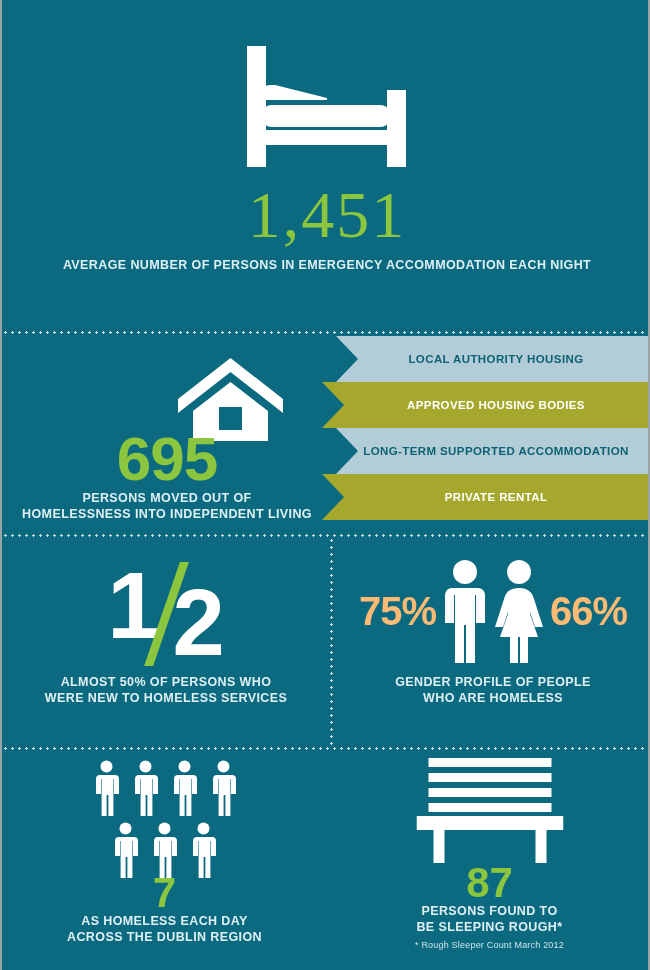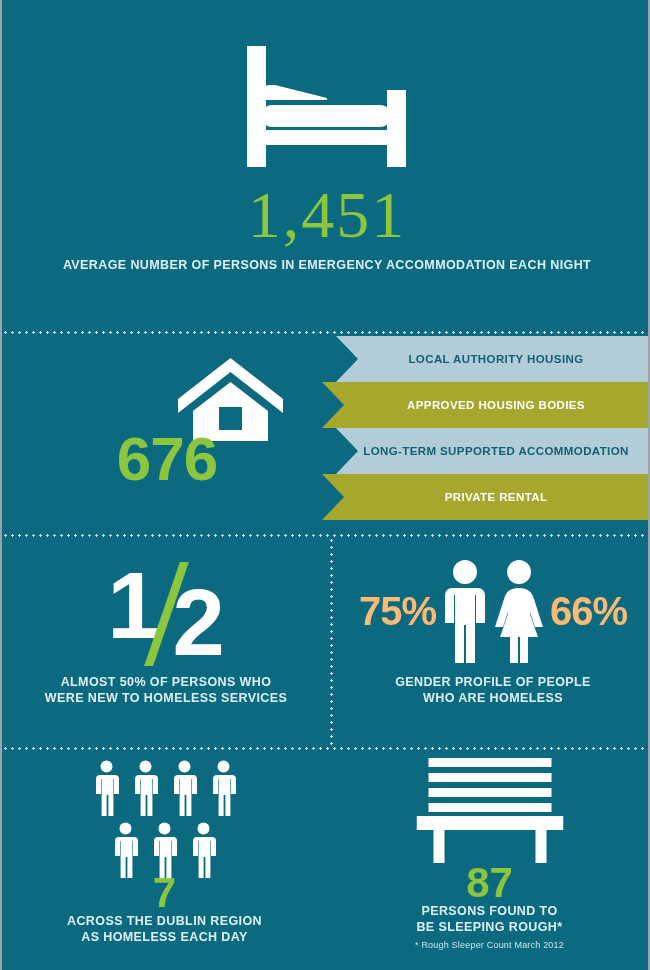--- a/index.html
+++ b/index.html
@@ -159,22 +159,26 @@
       <svg width="105" height="83" viewBox="0 0 105 83" aria-hidden="true">
 
         <path d="M52.5 0 L105 41 L105 55 L52.5 14 L0 55 L0 41 Z" fill="#ffffff"></path>
 
         <path d="M52.5 24 L90 53 L90 83 L15 83 L15 53 Z" fill="#ffffff"></path>
 
         <rect x="41" y="49" width="23" height="23" fill="#0b6a80"></rect>
       </svg>
     </div>
 
-    <div class="bignum num879">676</div>
-
+    <div class="bignum num879">695</div>
+
+    <div class="cap cap2">
+      <div>PERSONS MOVED OUT OF</div>
+      <div>HOMELESSNESS INTO INDEPENDENT LIVING</div>
+    </div>
 
     <div class="bands">
       <div class="band blue b0">
         <span class="lbl">LOCAL AUTHORITY HOUSING</span>
       </div>
       <div class="band olive b1">
         <span class="lbl">APPROVED HOUSING BODIES</span>
       </div>
       <div class="band blue b2">
         <span class="lbl">LONG-TERM SUPPORTED ACCOMMODATION</span>
@@ -260,22 +264,22 @@
         </svg>
         <svg width="29" height="56" viewBox="0 0 29 56" aria-hidden="true">
           <circle cx="14.5" cy="6.5" r="6" fill="#ffffff"></circle>
           <path d="M6 15 h17 a4 4 0 0 1 4 4 v15 h-5 v-15 h-.6 v37 h-5 v-21 h-1.8 v21 h-5 v-37 h-.6 v15 h-5 v-15 a4 4 0 0 1 4 -4 z" fill="#ffffff"></path>
         </svg>
       </div>
 
       <div class="bignum num7">7</div>
 
       <div class="cap cap5 wrap">
+        <div>AS HOMELESS EACH DAY</div>
         <div>ACROSS THE DUBLIN REGION</div>
-        <div>AS HOMELESS EACH DAY</div>
       </div>
     </div>
 
     <div class="bench">
       <div class="benchwrap">
         <svg width="147" height="105" viewBox="0 0 147 105" aria-hidden="true">
 
           <rect x="12" y="0" width="123" height="9" fill="#ffffff"></rect>
           <rect x="12" y="15" width="123" height="9" fill="#ffffff"></rect>
           <rect x="12" y="30" width="123" height="9" fill="#ffffff"></rect>

